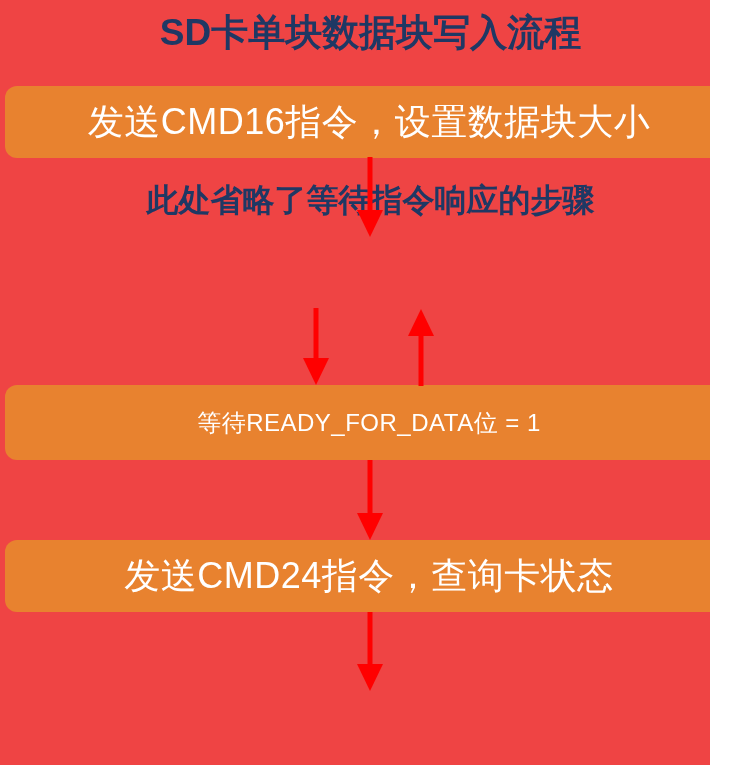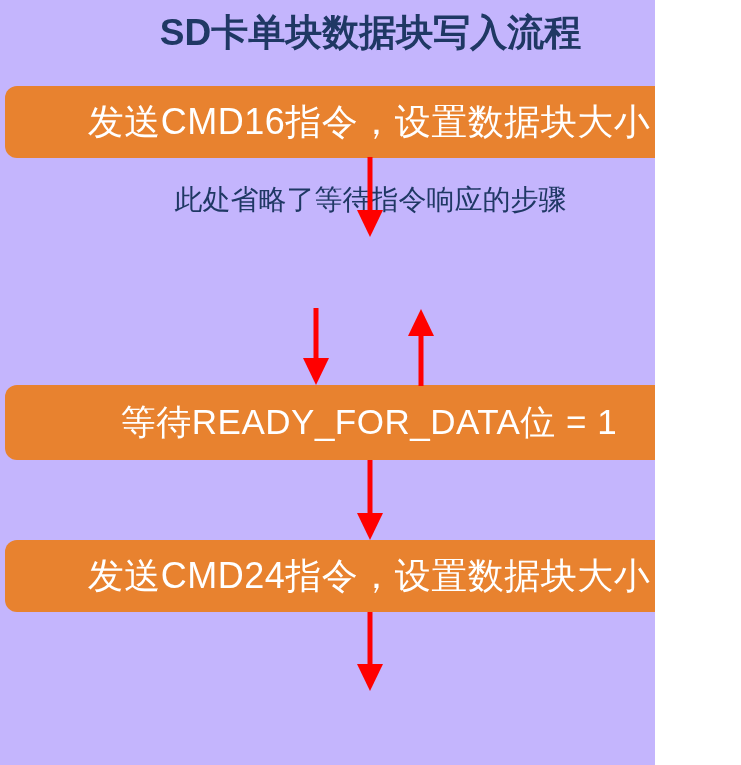--- a/index.html
+++ b/index.html
@@ -5,23 +5,23 @@
   html, body {
     margin: 0;
     padding: 0;
     background: #ffffff;
   }
   body {
     font-family: "Liberation Sans", "DejaVu Sans", sans-serif;
   }
   #canvas {
     position: relative;
-    width: 655px;
+    width: 710px;
     height: 765px;
-    background: #c4b5fd;
+    background: #ef4444;
     overflow: hidden;
   }
 
   
   .title {
     position: absolute;
     left: 0;
     top: 8px;
     width: 741px;
     text-align: center;
@@ -32,22 +32,22 @@
     line-height: 50px;
     white-space: nowrap;
   }
 
   
   .annotation {
     position: absolute;
     left: 0;
     width: 741px;
     text-align: center;
-    font-size: 28px;
-    font-weight: normal;
+    font-size: 32px;
+    font-weight: bold;
     color: #1F3864;
     line-height: 44px;
     white-space: nowrap;
     z-index: 1;
   }
 
   
   .box {
     position: absolute;
     box-sizing: border-box;
@@ -61,21 +61,21 @@
   .box-label {
     color: #ffffff;
     font-size: 36px;
     font-weight: normal;
     line-height: 1.05;
     white-space: nowrap;
     text-align: center;
     letter-spacing: 0.5px;
   }
   .box-label.mono-mix {
-    font-size: 35px;
+    font-size: 24px;
     letter-spacing: 0.5px;
   }
 
   
   .arrow {
     position: absolute;
     z-index: 3;
   }
   .arrow svg {
     display: block;
@@ -122,21 +122,21 @@
   </div>
 
   <div class="arrow" style="left:352px; top:460px; width:36px; height:81px;">
     <svg width="36" height="81" viewBox="0 0 36 81">
       <line x1="18" y1="0" x2="18" y2="62" stroke="#FF0000" stroke-width="5"></line>
       <polygon points="18,80 5,53 31,53" fill="#FF0000"></polygon>
     </svg>
   </div>
 
   <div class="box" style="left:5px; top:540px; width:728px; height:72px;">
-    <span class="box-label">发送CMD24指令，设置数据块大小</span>
+    <span class="box-label">发送CMD24指令，查询卡状态</span>
   </div>
 
   <div class="arrow" style="left:352px; top:612px; width:36px; height:80px;">
     <svg width="36" height="80" viewBox="0 0 36 80">
       <line x1="18" y1="0" x2="18" y2="61" stroke="#FF0000" stroke-width="5"></line>
       <polygon points="18,79 5,52 31,52" fill="#FF0000"></polygon>
     </svg>
   </div>
 
 

